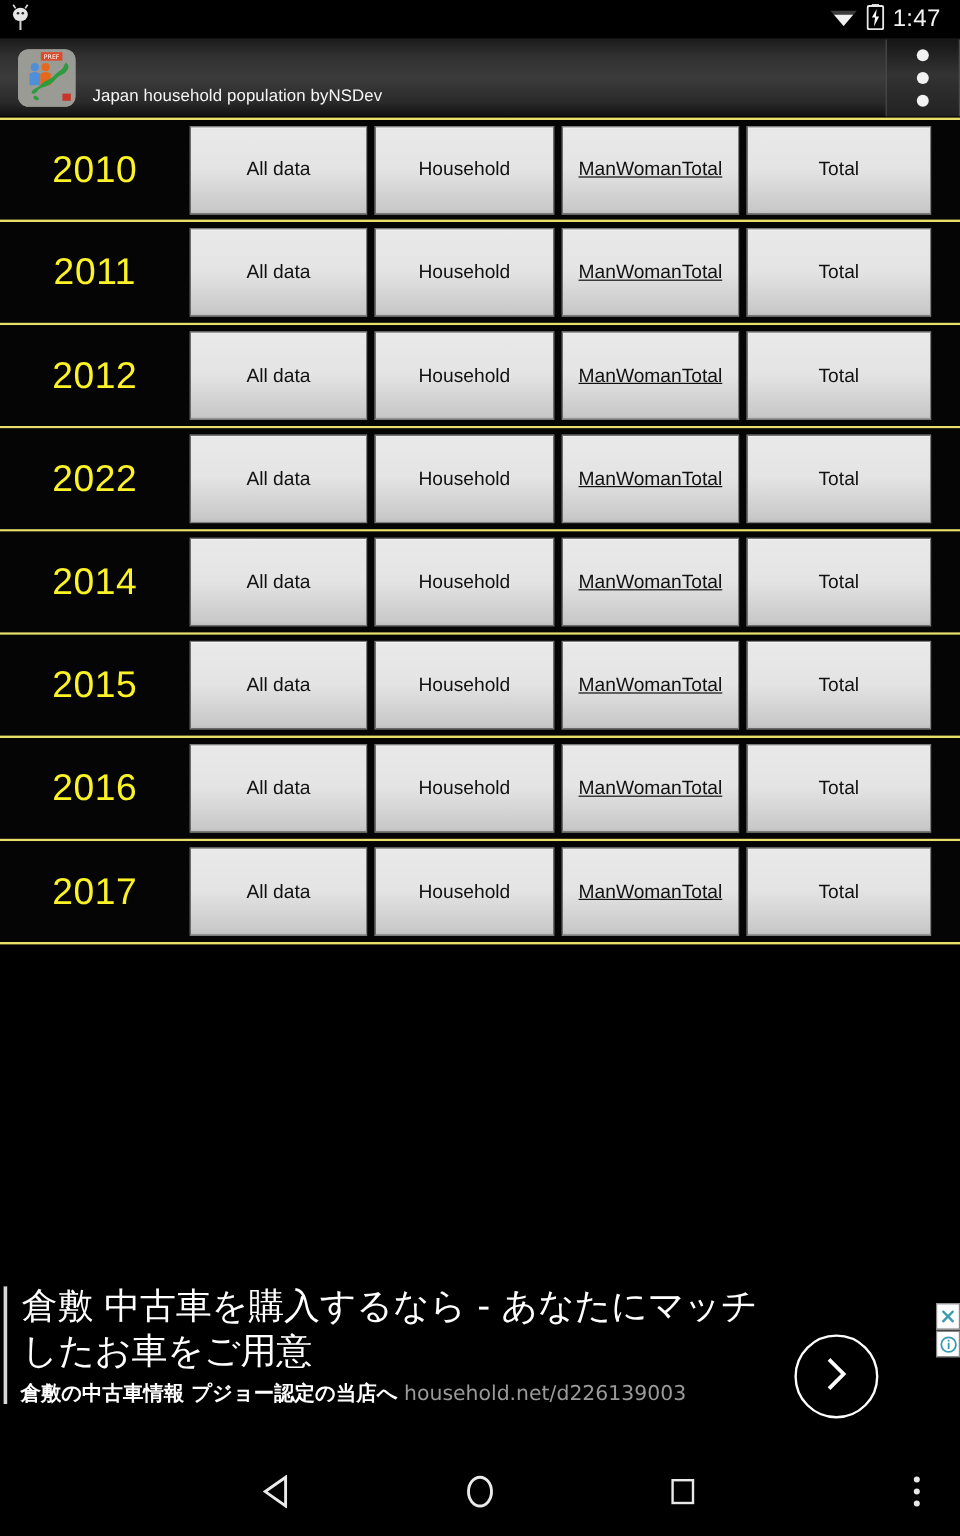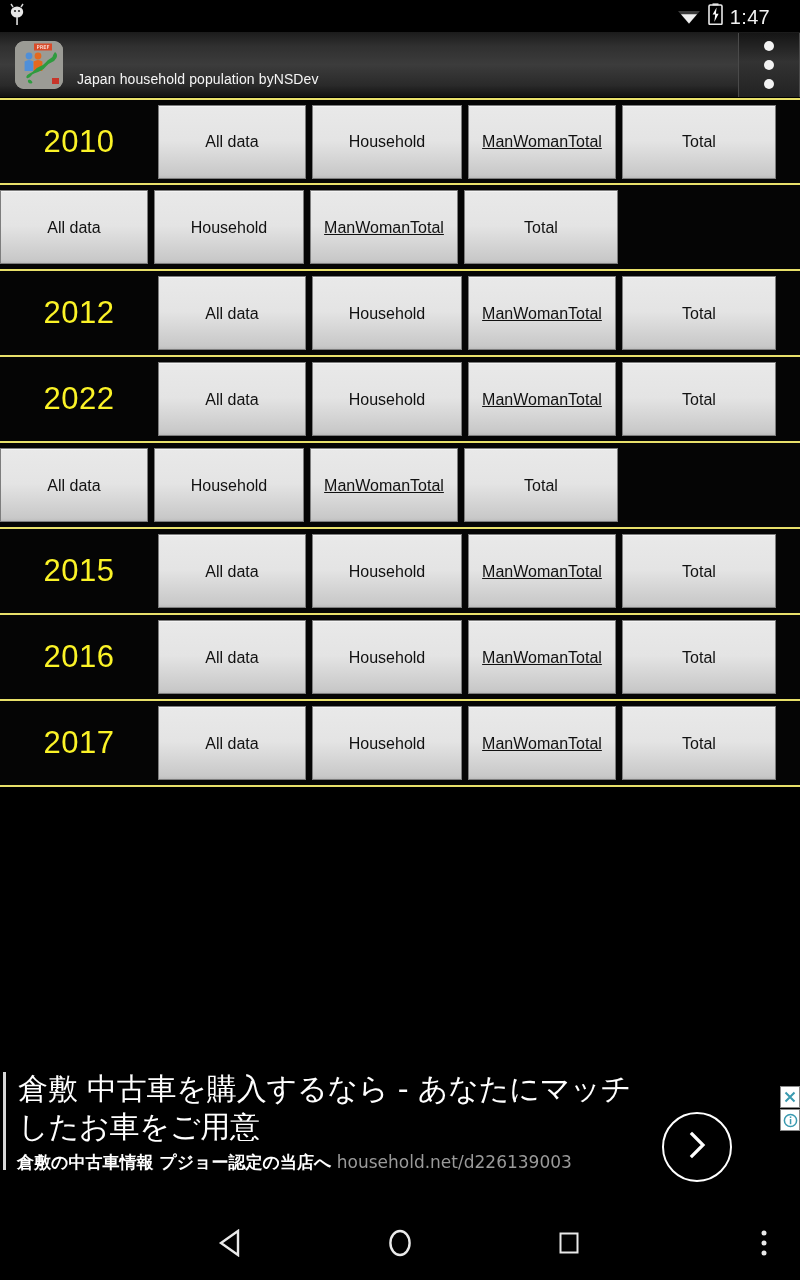--- a/index.html
+++ b/index.html
@@ -11,22 +11,22 @@
   }
   #screen { position:relative; width:800px; height:1280px; background:#000; }
 
   
   .statusbar {
     position:absolute; top:0; left:0; width:800px; height:32px;
     background:#000; display:flex; align-items:center;
   }
   .sb-left { display:flex; align-items:center; padding-left:6px; gap:4px; }
   .sb-right {
-    margin-left:auto; display:flex; align-items:flex-end; gap:7px;
-    padding-right:30px;
+    margin-left:auto; display:flex; align-items:center; gap:7px;
+    padding-right:16px;
   }
   .sb-time {
     color:#f2f2f2; font-size:20px; letter-spacing:0.3px;
     font-family:"Liberation Sans", sans-serif;
   }
   .icon-wifi { display:block; }
   .icon-batt { display:block; }
   .icon-androidbug { display:block; }
 
   
@@ -222,20 +222,21 @@
       <div class="year">2010</div>
       <div class="btns">
         <div class="btn c1">All data</div>
         <div class="btn c2">Household</div>
         <div class="btn c3">ManWomanTotal</div>
         <div class="btn c4">Total</div>
       </div>
     </div>
 
     <div class="row">
+      <div class="year">2011</div>
       <div class="btns">
         <div class="btn c1">All data</div>
         <div class="btn c2">Household</div>
         <div class="btn c3">ManWomanTotal</div>
         <div class="btn c4">Total</div>
       </div>
     </div>
 
     <div class="row">
       <div class="year">2012</div>
@@ -251,20 +252,21 @@
       <div class="year">2022</div>
       <div class="btns">
         <div class="btn c1">All data</div>
         <div class="btn c2">Household</div>
         <div class="btn c3">ManWomanTotal</div>
         <div class="btn c4">Total</div>
       </div>
     </div>
 
     <div class="row">
+      <div class="year">2014</div>
       <div class="btns">
         <div class="btn c1">All data</div>
         <div class="btn c2">Household</div>
         <div class="btn c3">ManWomanTotal</div>
         <div class="btn c4">Total</div>
       </div>
     </div>
 
     <div class="row">
       <div class="year">2015</div>

